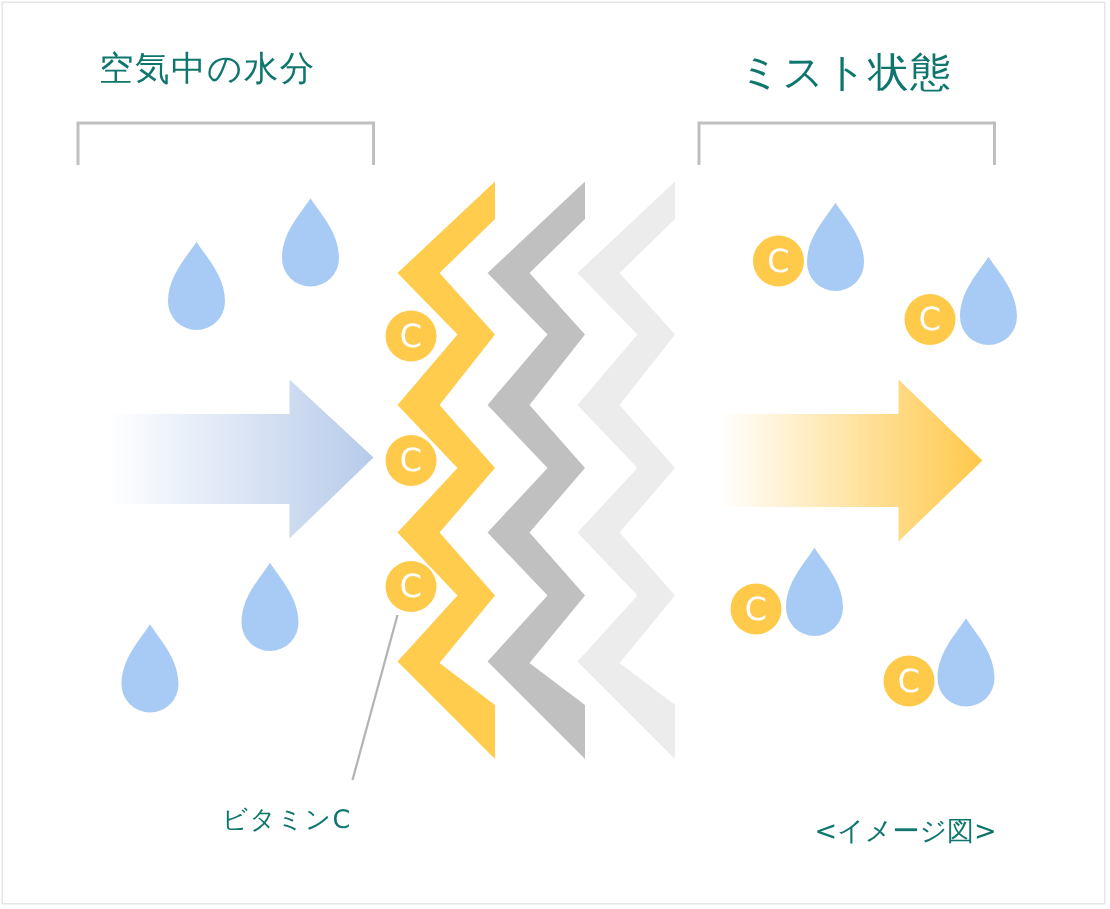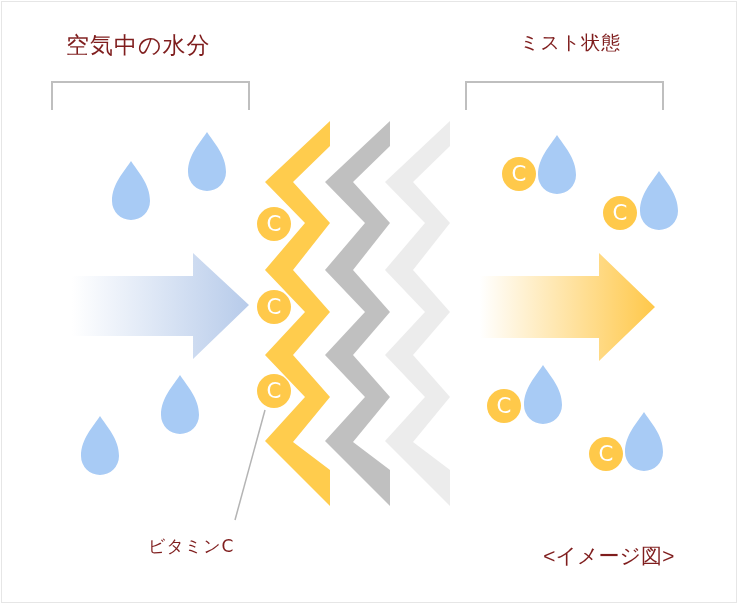--- a/index.html
+++ b/index.html
@@ -1,22 +1,22 @@
 <!DOCTYPE html>
 <html><head>
 <meta charset="utf-8">
 <style>
   html, body { margin:0; padding:0; background:#ffffff; }
   body { width:740px; height:606px; position:relative; overflow:hidden; font-family:"DejaVu Sans","Liberation Sans",sans-serif; }
   .frame { position:absolute; left:1px; top:1px; width:736px; height:602px; border:1px solid #e6e6e6; box-sizing:border-box; }
-  .label { position:absolute; color:#7f1d1d; white-space:nowrap; }
+  .label { position:absolute; color:#0f766e; white-space:nowrap; }
   .title-left { left:66px; top:30px; font-size:23px; letter-spacing:1px; }
-  .title-right { left:520px; top:30px; font-size:19px; letter-spacing:1px; }
+  .title-right { left:493px; top:30px; font-size:27px; letter-spacing:1px; }
   .vc-label { left:148px; top:535px; font-size:17px; letter-spacing:1px; }
-  .img-note { left:543px; top:542px; font-size:21px;font-family:Liberation Mono, monospace; }
+  .img-note { left:543px; top:542px; font-size:18px; }
   svg.art { position:absolute; left:0; top:0; }
   .cbadge { font-family:"DejaVu Sans","Liberation Sans",sans-serif; }
 </style>
 </head>
 <body>
 
 <div class="frame"></div>
 
 <div class="label title-left">空気中の水分</div>
 <div class="label title-right">ミスト状態</div>

